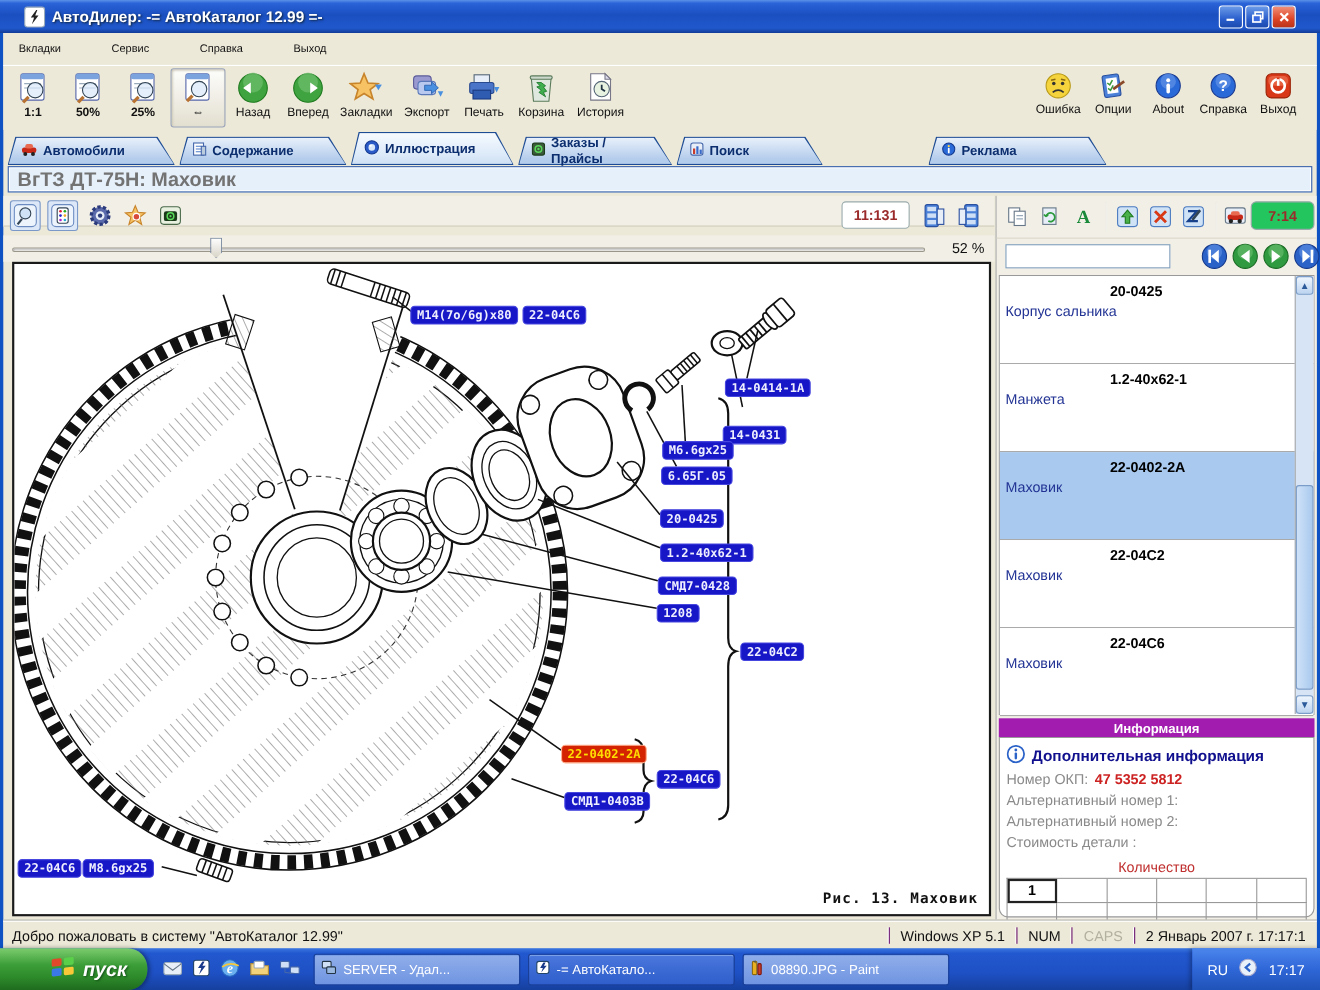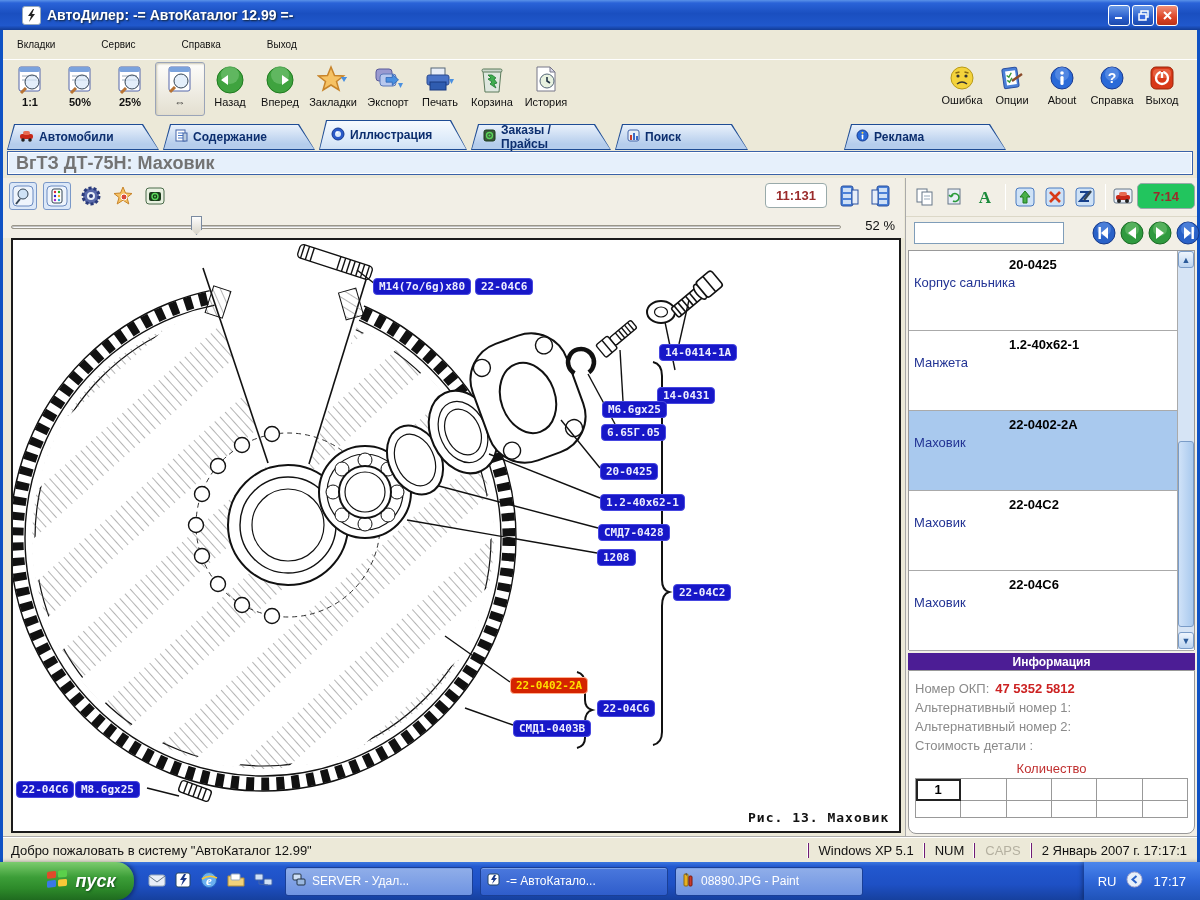--- a/index.html
+++ b/index.html
@@ -46,21 +46,21 @@
     font-weight:bold; font-size:12px; color:#0c2e6e; }
   .tab.active { height:30px; }
   .tab.active .fill { background:linear-gradient(180deg,#f6fafe,#dcEAf9 70%,#cfe0f4); }
 
   
   .hdrstrip { position:absolute; left:4px; right:4px; top:151px; height:24px; background:#e6f0fb;
     border:1px solid #3a62a8; box-shadow:inset 0 0 0 1px #fff; display:flex; align-items:center; padding-left:8px; }
   .hdrstrip b { color:#737373; font-size:18px; }
 
   
-  .il-tools { position:absolute; left:0; top:178px; width:901px; height:49px; background:#f2efe6;
+  .il-tools { position:absolute; left:0; top:178px; width:901px; height:28px; background:#f2efe6;
     border-bottom:1px solid #cfcbb8;text-align:right; }
   .mini { position:absolute; top:4px; width:28px; height:28px; border:1px solid transparent; border-radius:3px;
     display:flex; align-items:center; justify-content:center; }
   .mini.sel { border:1px solid #7a98c8; background:#dce8f8; }
   .counterbox { position:absolute; left:762px; top:5px; width:62px; height:25px; background:#fff;
     border:1px solid #9aa; border-radius:4px; color:#9b2b2b; font-weight:bold; font-size:13px;
     display:flex; align-items:center; justify-content:center; }
   .sliderrow { position:absolute; left:0; top:214px; width:901px; height:24px; background:#f2efe6; }
   .slider-track { position:absolute; left:8px; top:11px; width:830px; height:4px; background:#fff;
     border:1px solid #9a968a; border-radius:2px; box-shadow:inset 1px 1px 1px #bbb; }
@@ -92,21 +92,21 @@
   .prow:last-child { border-bottom:none; }
   .prow .num { position:absolute; left:100px; top:6px; font-weight:bold; font-size:13px; color:#000; }
   .prow .nm  { position:absolute; left:5px; top:24px; font-size:13px; color:#223394; }
   .prow.sel { background:#a9c9ee; }
   .vsb { position:absolute; right:0; top:0; width:17px; height:100%; background:#d6e4f5; border-left:1px solid #aaa; }
   .vsb .arr { position:absolute; left:0; width:16px; height:17px; background:linear-gradient(180deg,#eef5fd,#bcd4f0);
     border:1px solid #7a9cc8; border-radius:3px; color:#2a5a9a; font-size:9px; display:flex; align-items:center; justify-content:center; }
   .vsb .thumb { position:absolute; left:0; width:16px; background:linear-gradient(90deg,#cfe2f8,#a9c9ee);
     border:1px solid #7a9cc8; border-radius:3px; }
 
-  .info-hdr { position:absolute; left:2px; right:2px; top:475px; height:17px; background:#4c1d95; color:#fff;
+  .info-hdr { position:absolute; left:2px; right:2px; top:475px; height:17px; background:#a21caf; color:#fff;
     font-weight:bold; font-size:12px; display:flex; align-items:center; justify-content:center; }
   .info-body { position:absolute; left:2px; right:2px; top:492px; bottom:2px; background:#fff;
     border:1px solid #999; border-radius:0 0 8px 8px; padding:6px 6px 0 6px; }
   .info-title { display:flex; align-items:center; gap:6px; color:#10108e; font-weight:bold; font-size:14px; }
   .irow { margin-top:4px; font-size:13px; color:#8a8a8a; }
   .irow .val { color:#cc2222; font-weight:bold; margin-left:6px; }
   .qtylbl { margin-top:8px; text-align:center; color:#c03030; font-size:13px; }
   .qtytable { margin-top:2px; display:grid; grid-template-columns:repeat(6,1fr); border:1px solid #999; border-right:none; }
   .qcell { height:22px; border-right:1px solid #999; border-bottom:1px solid #999; font-size:13px; font-weight:bold;
     display:flex; align-items:center; justify-content:center; }
@@ -798,20 +798,28 @@
       </div>
       <div class="vsb">
         <span class="arr" style="top:0">▲</span>
         <span class="thumb" style="top:190px;height:186px"></span>
         <span class="arr" style="bottom:0">▼</span>
       </div>
     </div>
 
     <div class="info-hdr">Информация</div>
     <div class="info-body">
+      <div class="info-title">
+        <span><svg width="17" height="17" viewBox="0 0 17 17">
+              <circle cx="8.5" cy="8.5" r="7.5" fill="#fff" stroke="#2a62c8" stroke-width="1.6"></circle>
+              <circle cx="8.5" cy="4.8" r="1.3" fill="#2a62c8"></circle>
+              <rect x="7.4" y="7" width="2.2" height="6.4" rx="1" fill="#2a62c8"></rect>
+            </svg></span>
+        <span>Дополнительная информация</span>
+      </div>
       <div class="irow"><span>Номер ОКП:</span><span class="val">47 5352 5812</span></div>
       <div class="irow">Альтернативный номер 1:</div>
       <div class="irow">Альтернативный номер 2:</div>
       <div class="irow">Стоимость детали :</div>
       <div class="qtylbl">Количество</div>
       <div class="qtytable">
         <span class="qcell selcell">1</span>
         <span class="qcell"></span>
         <span class="qcell"></span>
         <span class="qcell"></span>

